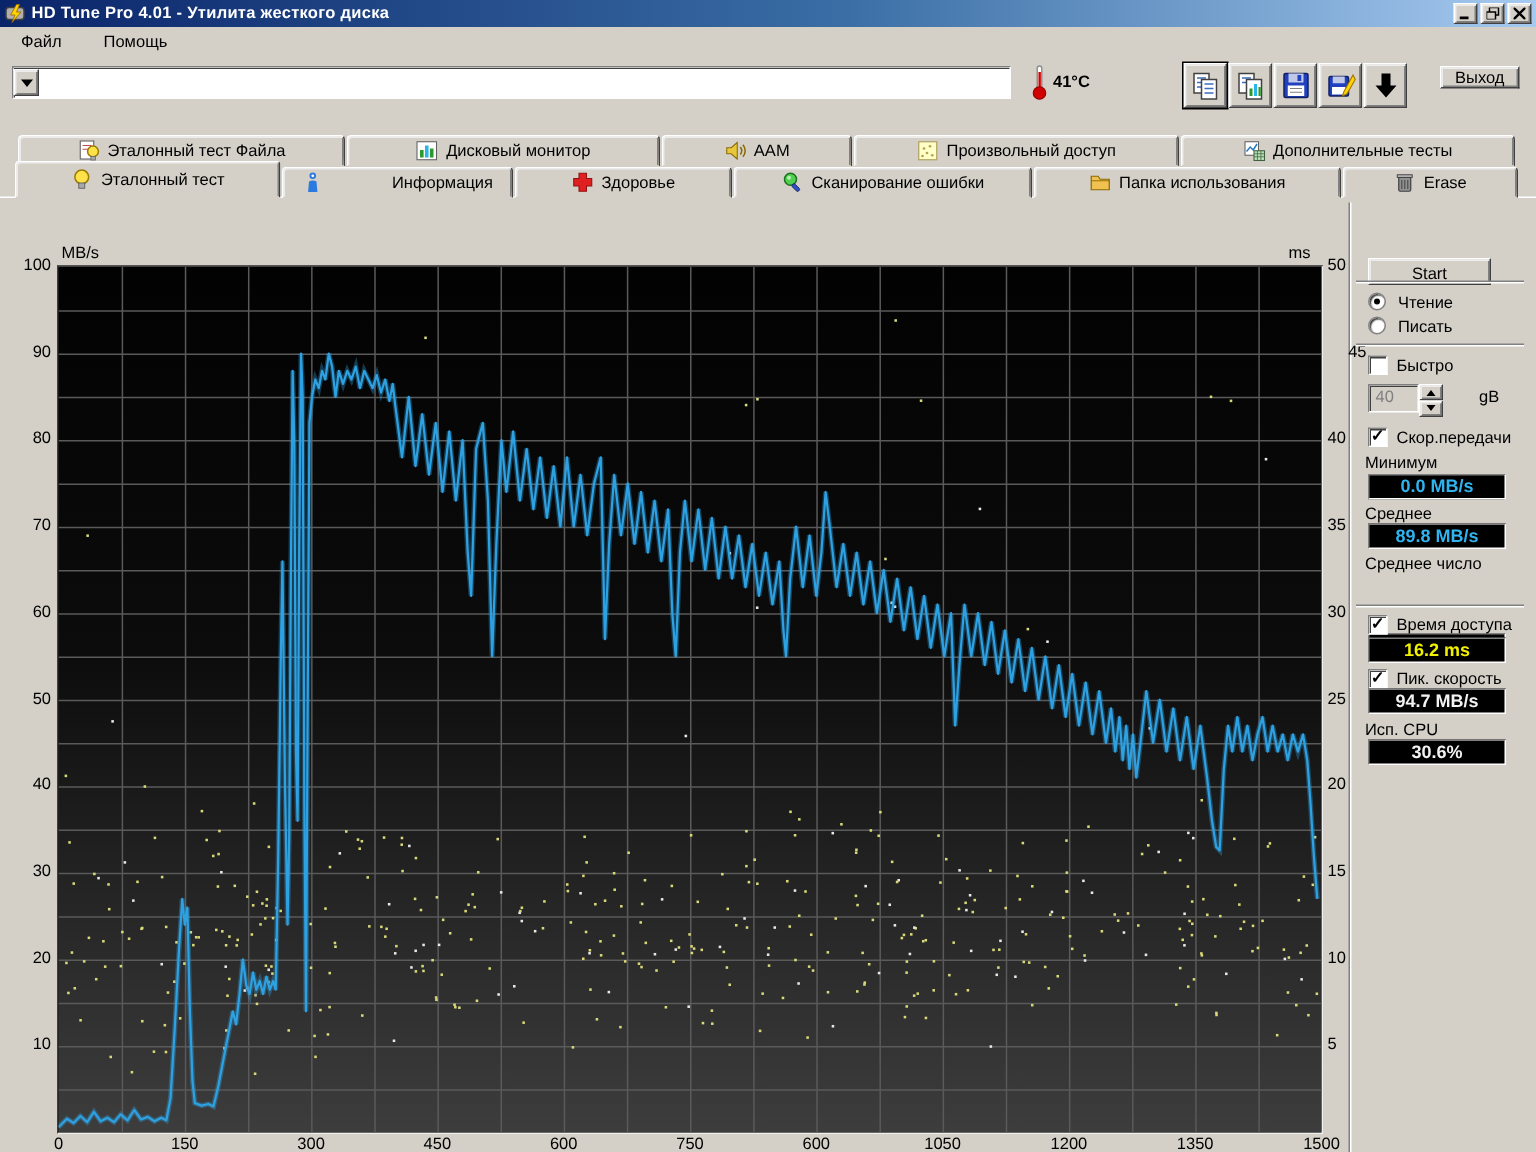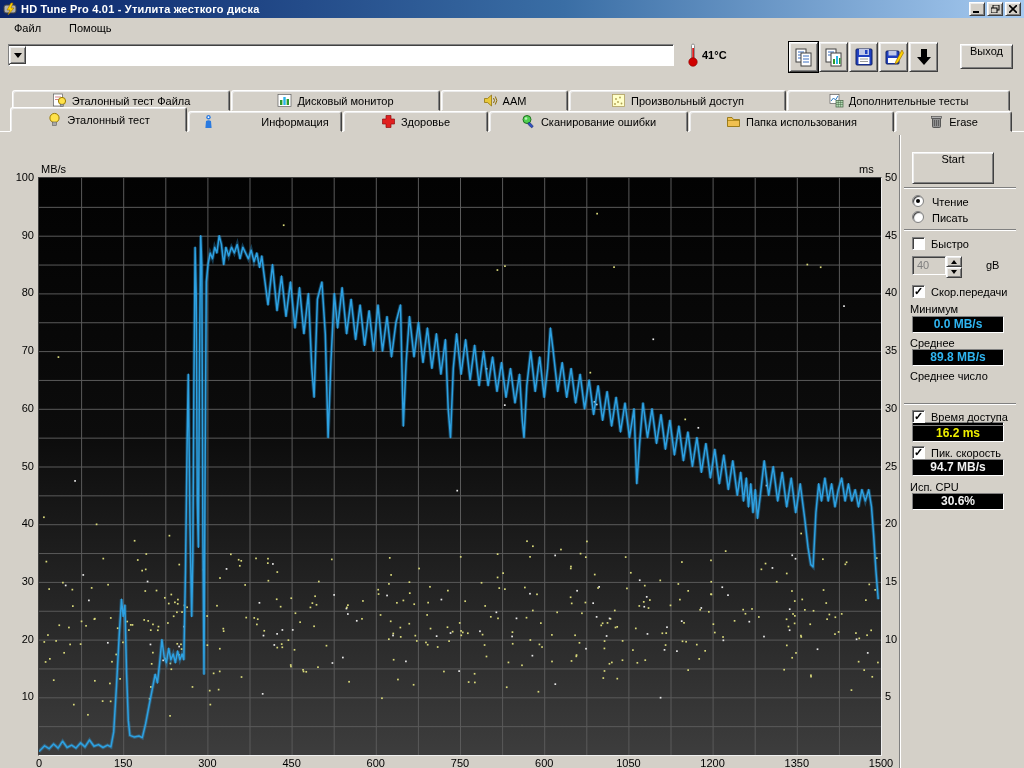--- a/index.html
+++ b/index.html
@@ -22,39 +22,39 @@
   
   .menubar { left:0; top:18px; width:1024px; height:20px; display:flex; align-items:center; }
   .menuitem { padding:3px 14px; }
   .combo { left:8px; top:44px; width:666px; height:22px; background:#fff; border:1px solid; border-color:#808080 #fff #fff #808080; box-shadow:inset 1px 1px 0 #404040; display:flex; align-items:center; }
   .combo .txt { flex:1; padding-left:4px; }
   .combo .drop { width:17px; height:18px; margin-right:1px; display:flex; align-items:center; justify-content:center; }
   .arrow-down-small { width:0; height:0; border:4px solid transparent; border-top:5px solid #000; margin-top:4px; }
   .temp { left:702px; top:49px; font-weight:bold; }
   .toolbtn { top:42px; width:29px; height:30px; display:flex; align-items:center; justify-content:center; }
   .toolbtn.focused { outline:1px solid #000; }
-  .exitbtn { left:960px; top:44px; width:53px; height:25px; display:flex; align-items:flex-start; justify-content:center; }
+  .exitbtn { left:960px; top:44px; width:53px; height:15px; display:flex; align-items:center; justify-content:center; }
 
   
   .tab { position:absolute; height:21px; background:#d4d0c8; border:1px solid; border-color:#ffffff #404040 transparent #ffffff; border-top-left-radius:3px; border-top-right-radius:3px; box-shadow:inset 1px 1px 0 #ececec, inset -1px 0 0 #808080; display:flex; align-items:center; justify-content:center; gap:5px; }
   .tab.active { height:25px; top:107px !important; z-index:5; border-bottom:1px solid #d4d0c8; }
   .tab .ticon { width:15px; height:15px; flex:0 0 15px; }
 
   
   .content { left:0; top:131px; width:1024px; height:637px; background:#d4d0c8; border-top:1px solid #fff; z-index:1; }
 
   
   .plot { left:38px; top:177px; width:844px; height:579px; border:1px solid; border-color:#404040 #f0f0f0 #f0f0f0 #404040; background:#000; z-index:2; }
   .axis-lab { position:absolute; z-index:2; }
   .ytick-l { position:absolute; width:26px; text-align:right; z-index:2; }
   .ytick-r { position:absolute; width:26px; text-align:left; z-index:2; }
   .xtick { position:absolute; transform:translateX(-50%); z-index:2; }
 
   
-  .startbtn { left:912px; top:152px; width:82px; height:32px; display:flex; align-items:flex-start; justify-content:center; z-index:3; }
+  .startbtn { left:912px; top:172px; width:82px; height:18px; display:flex; align-items:flex-end; justify-content:center; z-index:3; }
   .lbl { position:absolute; z-index:3; white-space:nowrap; }
   .valbox { position:absolute; left:912px; width:92px; height:17px; background:#000; border:1px solid; border-color:#808080 #fff #fff #808080; text-align:center; font-weight:bold; font-size:12px; line-height:15px; z-index:3; }
   .cyan { color:#2fb4f0; } .yellow { color:#f0f000; } .white { color:#f2f2f2; }
   .checkbox { position:absolute; width:13px; height:13px; background:#fff; border:1px solid; border-color:#808080 #fff #fff #808080; box-shadow:inset 1px 1px 0 #404040; font-size:11px; line-height:11px; text-align:center; font-weight:bold; z-index:3; }
   .radio { position:absolute; width:12px; height:12px; background:#fff; border:1px solid #808080; border-radius:50%; box-shadow:inset 1px 1px 1px #404040; z-index:3; }
   .radio.sel::after { content:""; position:absolute; left:3px; top:3px; width:4px; height:4px; border-radius:50%; background:#000; }
   .spinbox { left:912px; top:256px; width:34px; height:19px; background:#d4d0c8; border:1px solid; border-color:#808080 #fff #fff #808080; box-shadow:inset 1px 1px 0 #404040; color:#808080; padding:2px 0 0 4px; z-index:3; }
   .spinbtns { left:946px; top:256px; width:16px; height:19px; display:flex; flex-direction:column; z-index:3; }
   .spinbtns .sb { flex:1; display:flex; align-items:center; justify-content:center; padding:0; }
   .tri-up { width:0; height:0; border:3px solid transparent; border-bottom:4px solid #000; margin-bottom:2px; }
@@ -740,21 +740,21 @@
     <span class="ytick-l" style="left: 8px; top: 228.7px;">90</span>
     <span class="ytick-l" style="left: 8px; top: 286.4px;">80</span>
     <span class="ytick-l" style="left: 8px; top: 344.1px;">70</span>
     <span class="ytick-l" style="left: 8px; top: 401.8px;">60</span>
     <span class="ytick-l" style="left: 8px; top: 459.5px;">50</span>
     <span class="ytick-l" style="left: 8px; top: 517.2px;">40</span>
     <span class="ytick-l" style="left: 8px; top: 574.9px;">30</span>
     <span class="ytick-l" style="left: 8px; top: 632.6px;">20</span>
     <span class="ytick-l" style="left: 8px; top: 690.3px;">10</span>
     <span class="ytick-r" style="left: 885px; top: 171px;">50</span>
-    <span class="ytick-r" style="left: 885px; top: 228.7px;">45</span>
+    <span class="ytick-r" style="left: 885px; top: 228.7px; text-align: right;">45</span>
     <span class="ytick-r" style="left: 885px; top: 286.4px;">40</span>
     <span class="ytick-r" style="left: 885px; top: 344.1px;">35</span>
     <span class="ytick-r" style="left: 885px; top: 401.8px;">30</span>
     <span class="ytick-r" style="left: 885px; top: 459.5px;">25</span>
     <span class="ytick-r" style="left: 885px; top: 517.2px;">20</span>
     <span class="ytick-r" style="left: 885px; top: 574.9px;">15</span>
     <span class="ytick-r" style="left: 885px; top: 632.6px;">10</span>
     <span class="ytick-r" style="left: 885px; top: 690.3px;">5</span>
     <span class="xtick" style="left: 39px; top: 757px;">0</span>
     <span class="xtick" style="left: 123.2px; top: 757px;">150</span>

